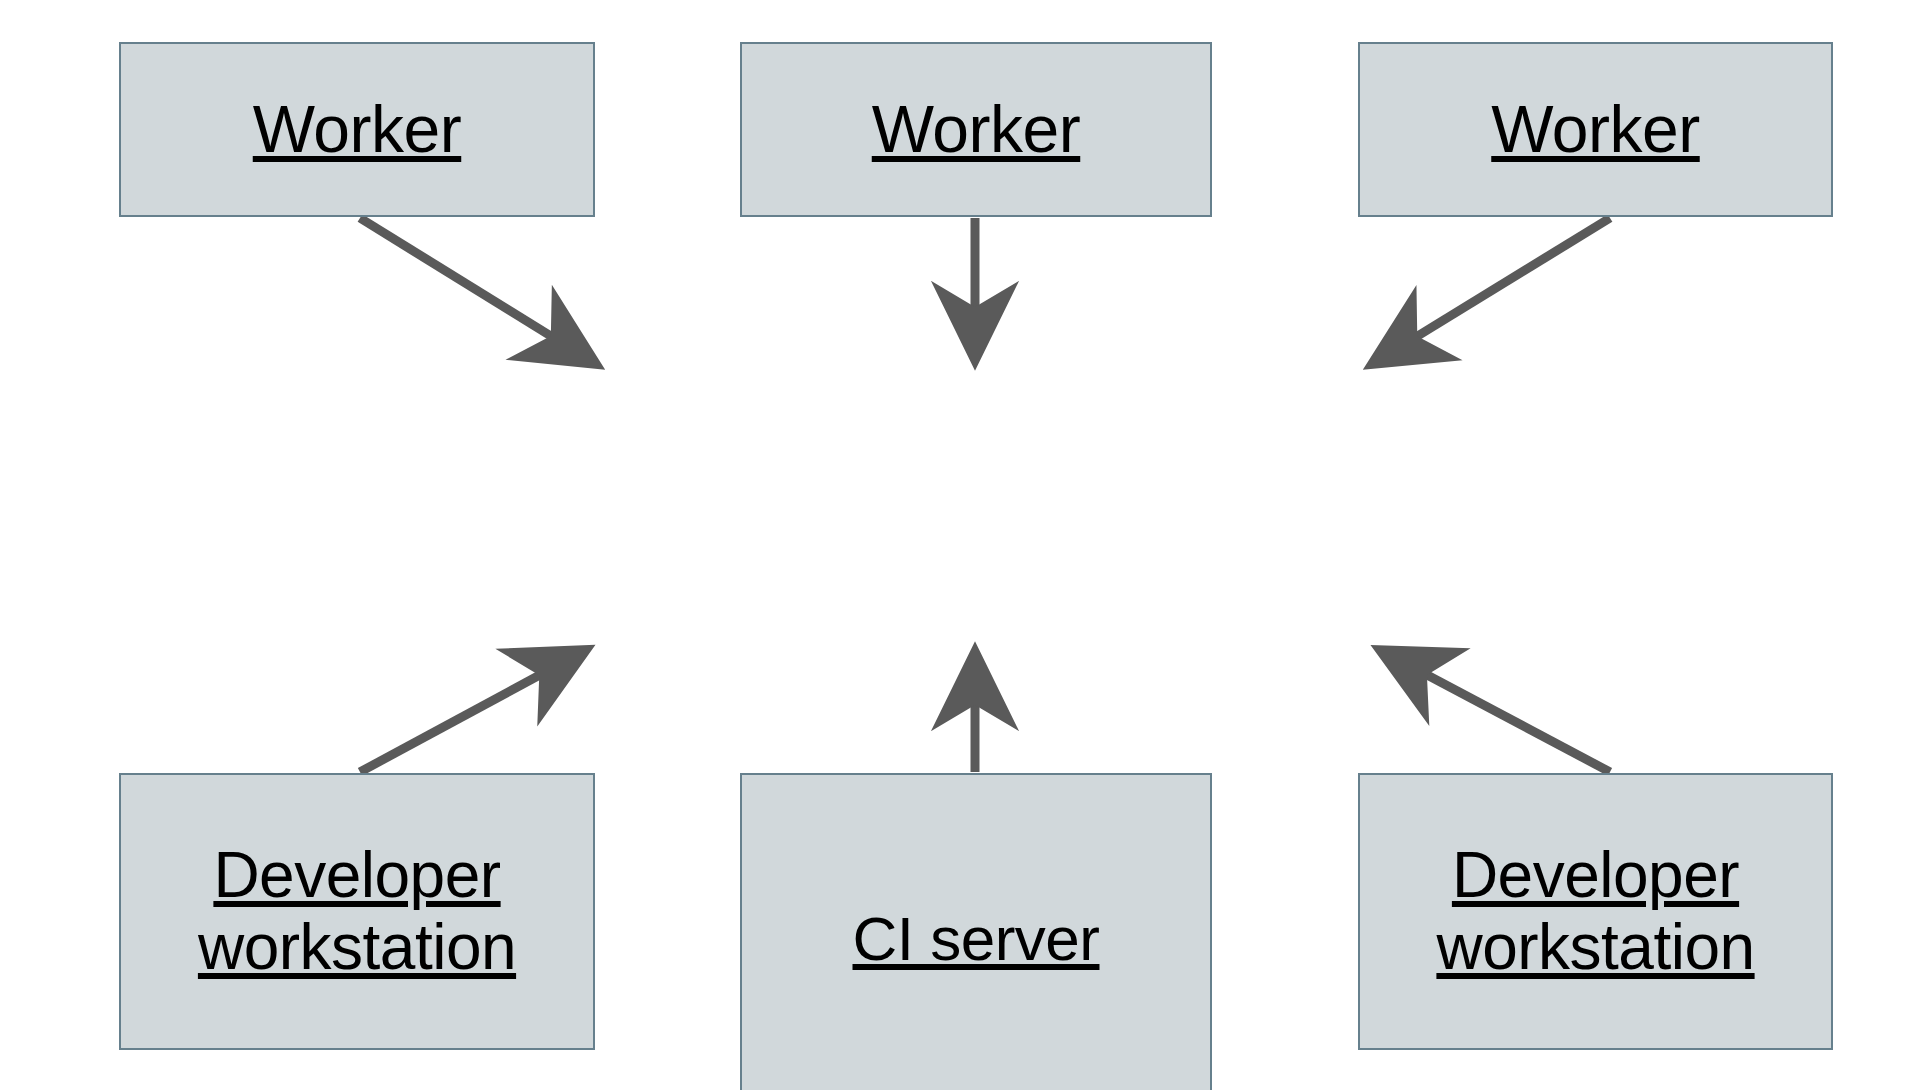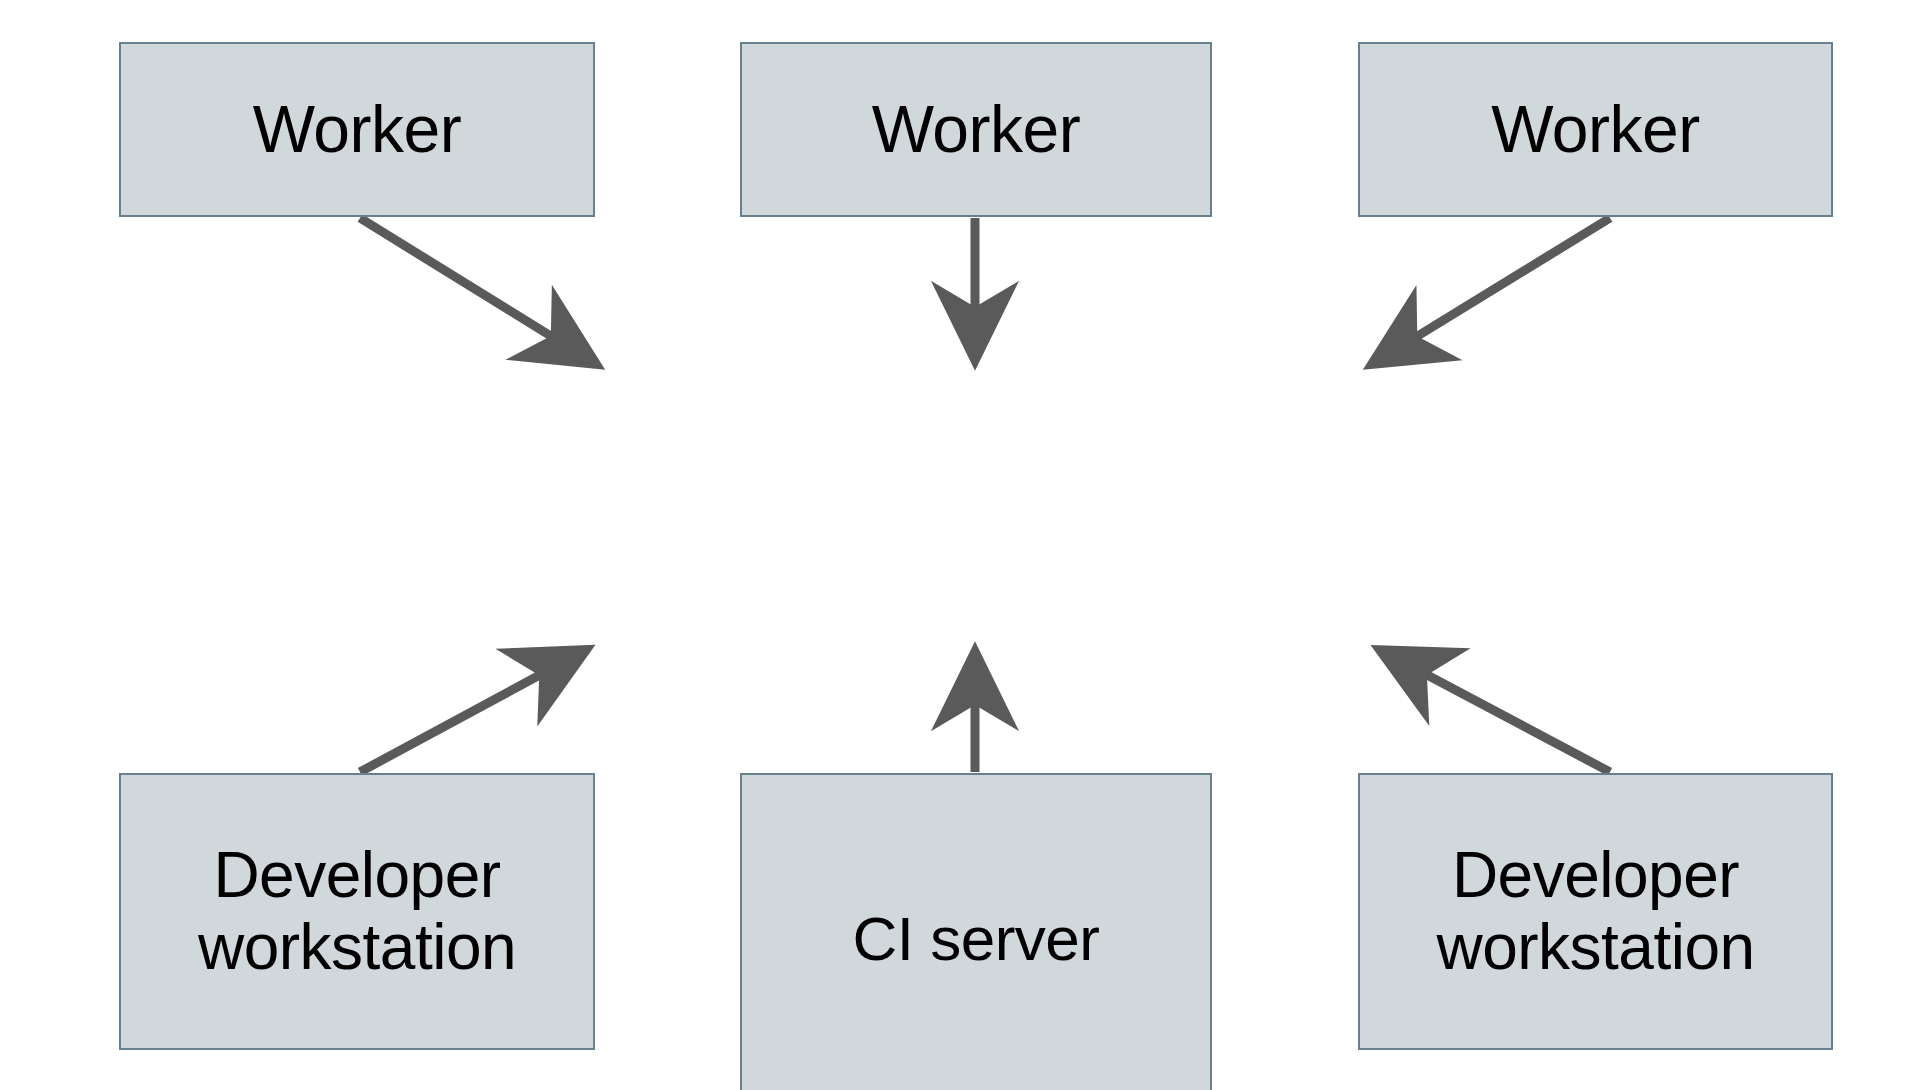--- a/index.html
+++ b/index.html
@@ -36,20 +36,21 @@
     justify-content: center;
     text-align: center;
   }
   .node-label {
     color: #000000;
     font-family: "Liberation Sans", sans-serif;
     font-weight: 400;
     line-height: 1.12;
     letter-spacing: -0.5px;
     white-space: pre-line;
+    text-decoration: underline;
   }
   
   #node-worker-1 { left: 119px;  top: 42px;  width: 476px; height: 175px; }
   #node-worker-2 { left: 740px;  top: 42px;  width: 472px; height: 175px; }
   #node-worker-3 { left: 1358px; top: 42px;  width: 475px; height: 175px; }
   #node-worker-1 .node-label,
   #node-worker-2 .node-label,
   #node-worker-3 .node-label { font-size: 66px; }
 
   

